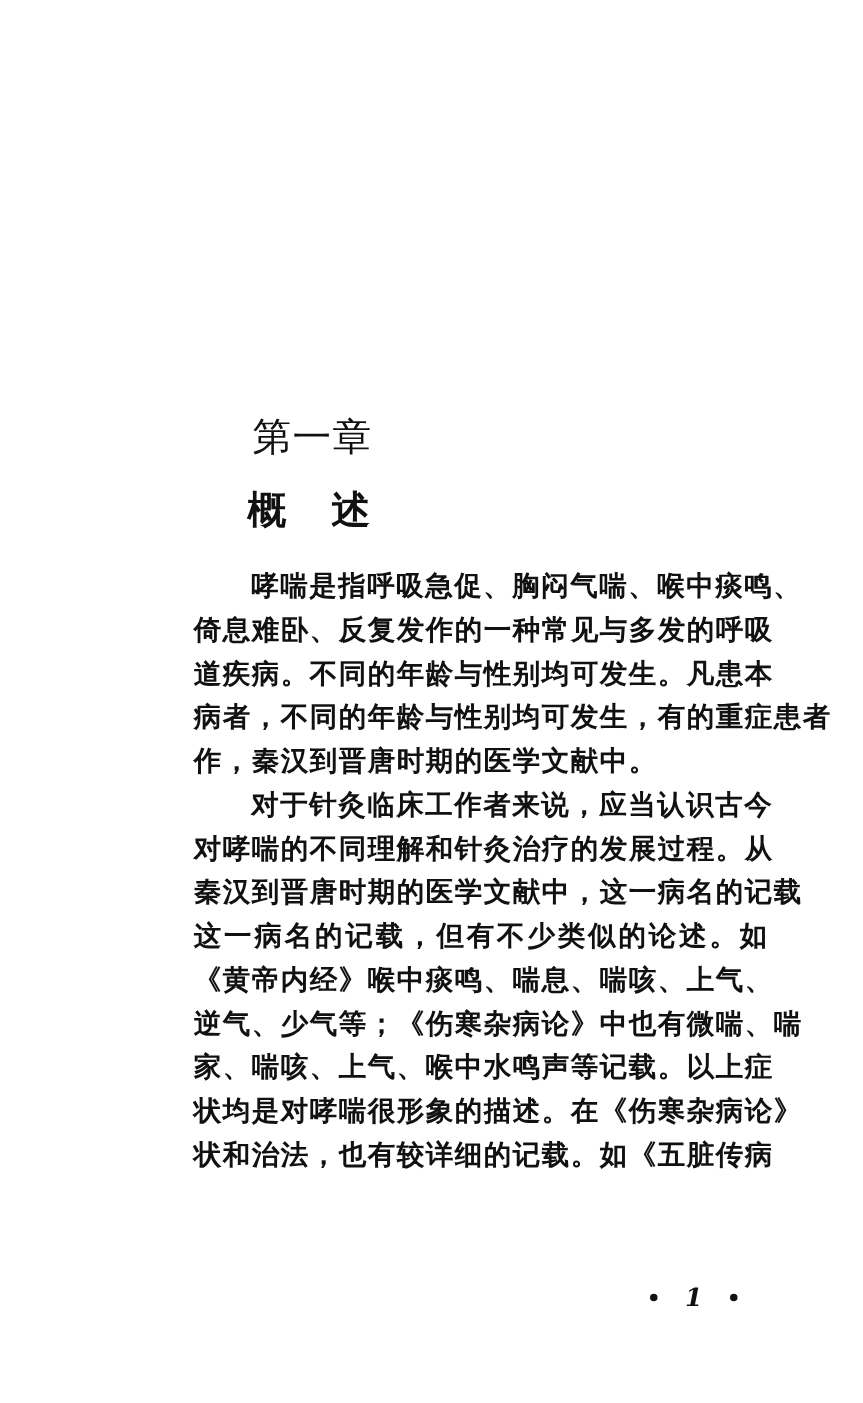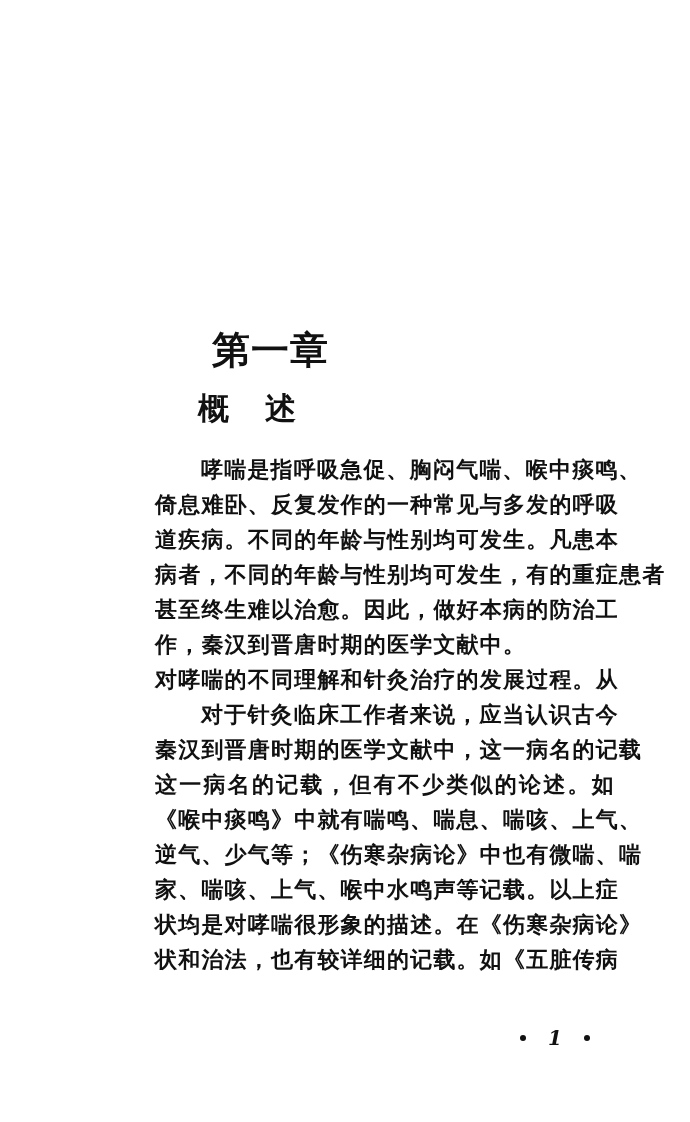--- a/index.html
+++ b/index.html
@@ -15,25 +15,25 @@
       font-family: "DejaVu Serif", "Liberation Serif", serif;
       color: #111111;
     }
     .page {
       position: absolute;
       left: 0; top: 0;
       width: 690px; height: 1122px;
     }
     .chapter-number {
       position: absolute;
-      left: 212px;
+      left: 202px;
       top: 330px;
       font-family: "DejaVu Sans", "Liberation Sans", sans-serif;
-      font-weight: bold;
-      font-size: 38px;
+      font-weight: normal;
+      font-size: 31px;
       letter-spacing: 1px;
       line-height: 40px;
       white-space: nowrap;
     }
     .chapter-title {
       position: absolute;
       left: 198px;
       top: 388px;
       font-family: "DejaVu Sans", "Liberation Sans", sans-serif;
       font-weight: bold;
@@ -104,27 +104,26 @@
 
   <div class="chapter-title">
     <span>概</span><span class="gap"></span><span>述</span>
   </div>
 
   <div class="body-text">
     <span class="line indent">哮喘是指呼吸急促、胸闷气喘、喉中痰鸣、</span>
     <span class="line">倚息难卧、反复发作的一种常见与多发的呼吸</span>
     <span class="line">道疾病。不同的年龄与性别均可发生。凡患本</span>
     <span class="line">病者，不同的年龄与性别均可发生，有的重症患者</span>
-    <span class="line">甚至终生难以治愈。因此，做好本病的防治工</span>
     <span class="line last">作，秦汉到晋唐时期的医学文献中。</span>
+    <span class="line indent">对于针灸临床工作者来说，应当认识古今</span>
     <span class="line">对哮喘的不同理解和针灸治疗的发展过程。从</span>
-    <span class="line indent">对于针灸临床工作者来说，应当认识古今</span>
     <span class="line">秦汉到晋唐时期的医学文献中，这一病名的记载</span>
     <span class="line">这一病名的记载，但有不少类似的论述。如</span>
-    <span class="line">《喉中痰鸣》中就有喘鸣、喘息、喘咳、上气、</span>
+    <span class="line">《黄帝内经》喉中痰鸣、喘息、喘咳、上气、</span>
     <span class="line">逆气、少气等；《伤寒杂病论》中也有微喘、喘</span>
     <span class="line">家、喘咳、上气、喉中水鸣声等记载。以上症</span>
     <span class="line">状均是对哮喘很形象的描述。在《伤寒杂病论》</span>
     <span class="line">状和治法，也有较详细的记载。如《五脏传病</span>
   </div>
 
   <div class="page-number">
     <span class="dot"></span>
     <span class="num">1</span>
     <span class="dot"></span>

